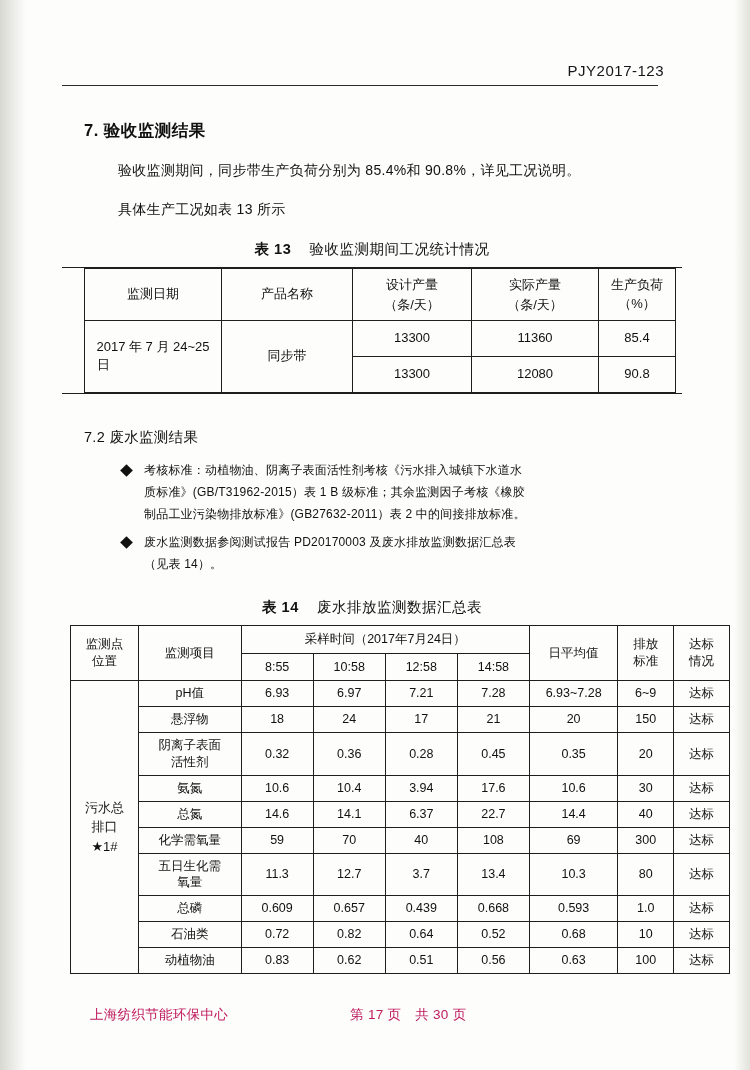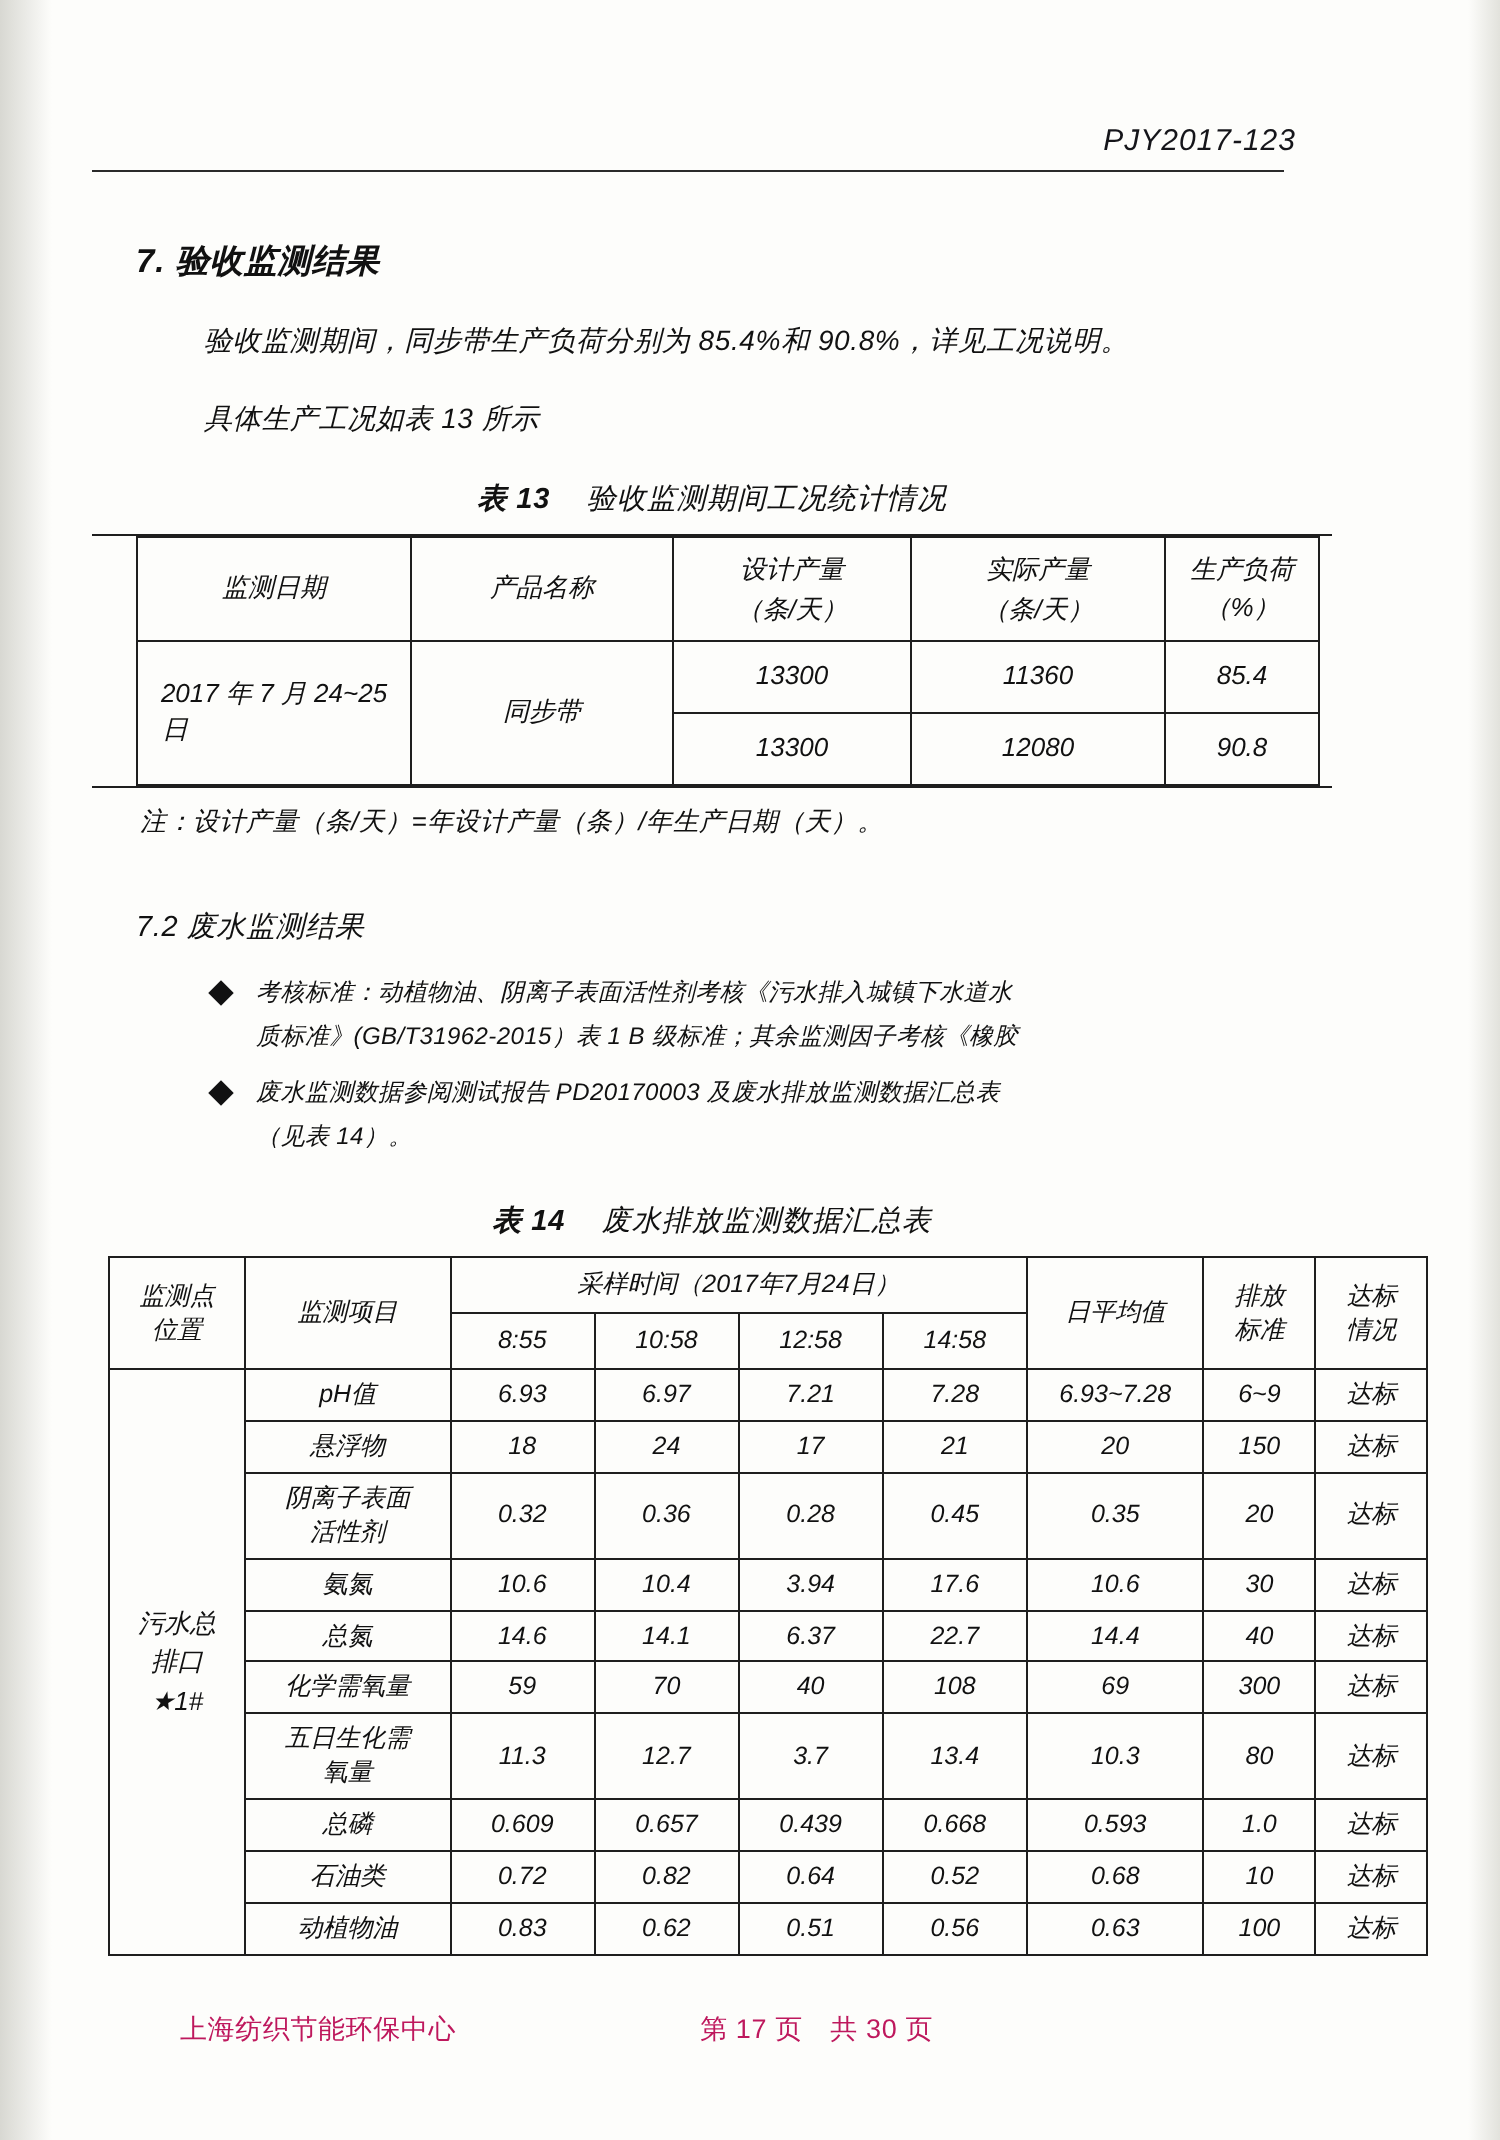--- a/index.html
+++ b/index.html
@@ -29,24 +29,23 @@
   .page::after {
     content: "";
     position: absolute;
     right: 0; top: 0; bottom: 0;
     width: 16px;
     background: linear-gradient(to left, #e2e2dc, #fdfdfb);
     pointer-events: none;
   }
   .content {
     position: absolute;
-    left: 46px;
+    left: 62px;
     top: 0;
     width: 620px;
-    font-style: italic;
   }
 
   
   .doc-code {
     text-align: right;
     font-size: 15px;
     letter-spacing: .5px;
     padding-top: 62px;
     padding-right: 18px;
     color: #15151a;
@@ -224,29 +223,29 @@
       </tr>
       <tr>
         <td>13300</td>
         <td>12080</td>
         <td>90.8</td>
       </tr>
     </tbody>
         </table>
     </div>
 
-    <div class="note">注：设计产量（条/天）=年设计产量（条）/年生产日期（天）。</div>
 
     <h3 class="sub" style="margin-top:34px">7.2 废水监测结果</h3>
 
     <ul class="bul">
       <li>
         <span class="dia"></span>
         <span class="cont">考核标准：动植物油、阴离子表面活性剂考核《污水排入城镇下水道水</span>
         <span class="cont">质标准》(GB/T31962-2015）表 1 B 级标准；其余监测因子考核《橡胶</span>
+        <span class="cont">制品工业污染物排放标准》(GB27632-2011）表 2 中的间接排放标准。</span>
       </li>
       <li>
         <span class="dia"></span>
         <span class="cont">废水监测数据参阅测试报告 PD20170003 及废水排放监测数据汇总表</span>
         <span class="cont">（见表 14）。</span>
       </li>
     </ul>
 
     <div class="tbl-caption" style="margin-top:22px">
       <span class="lbl">表 14</span>

